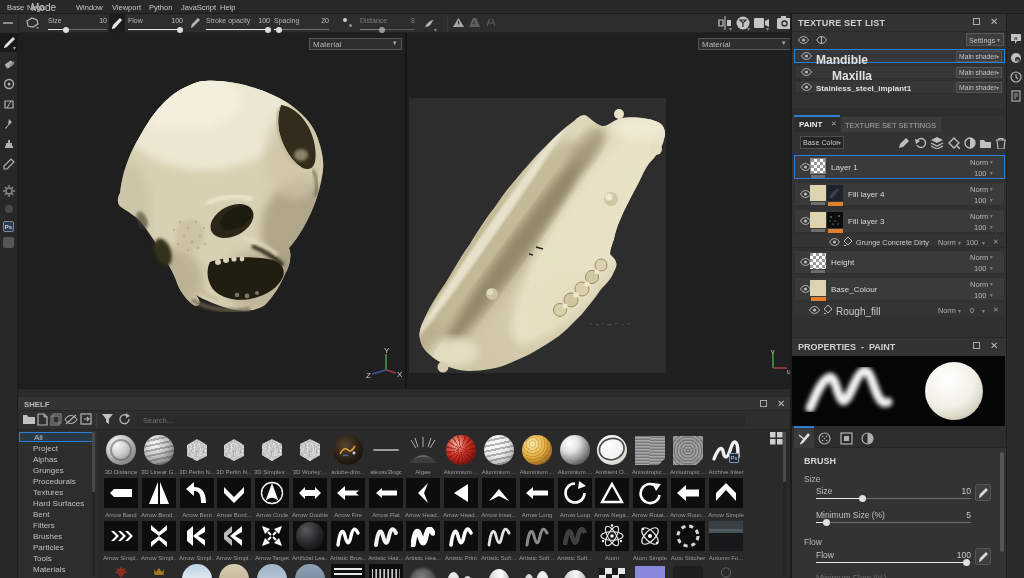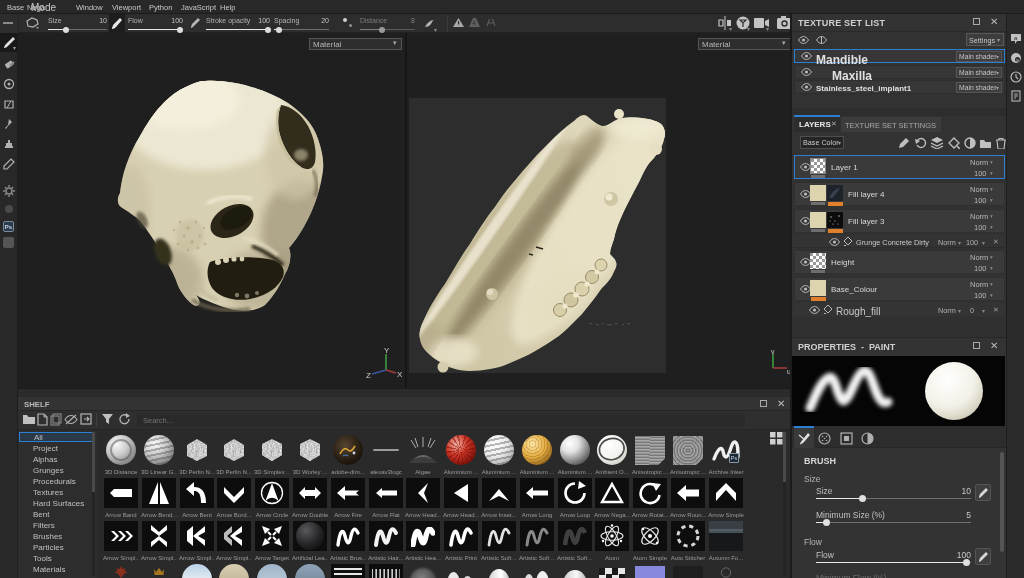--- a/index.html
+++ b/index.html
@@ -334,21 +334,21 @@
         <circle cx="5.5" cy="4" r="1.6" fill="#b9b9b9"></circle>
       </svg>
     </div>
 <div class="abs" style="left:816px;top:83.5px;color:#e0e0e0;font-size:8px;font-weight:bold;">Stainless_steel_implant1</div>
 <div class="abs" style="left:956px;top:82px;width:46px;height:11px;background:#3e3e3e;border:1px solid #555;"></div>
 <div class="abs" style="left:959px;top:84px;color:#c4c4c4;font-size:6.8px;line-height:7px;">Main shader</div>
 <div class="abs" style="left:996px;top:84px;color:#999;font-size:6px;">▾</div>
 <div class="abs" style="left:792px;top:108px;width:214px;height:8px;background:#2d2d2d;"></div>
 <div class="abs" style="left:794px;top:115px;width:46px;height:2px;background:#2d7fd1;"></div>
 <div class="abs" style="left:794px;top:117px;width:46px;height:15px;background:#2d2d2d;"></div>
-<div class="abs" style="left:799px;top:120px;color:#e8e8e8;font-size:8px;font-weight:bold;">LAYERS</div>
+<div class="abs" style="left:799px;top:120px;color:#e8e8e8;font-size:8px;font-weight:bold;">PAINT</div>
 <div class="abs" style="left:831px;top:120px;color:#aaa;font-size:7px;">✕</div>
 <div class="abs" style="left:841px;top:117px;width:100px;height:15px;background:#3c3c3c;"></div>
 <div class="abs" style="left:845px;top:121px;color:#a8a8a8;font-size:7.5px;">TEXTURE SET SETTINGS</div>
 <div class="abs" style="left:792px;top:132px;width:214px;height:21px;background:#333333;"></div>
 <div class="abs" style="left:800px;top:136px;width:44px;height:13px;background:#252525;border:1px solid #4e4e4e;"></div>
 <div class="abs" style="left:803px;top:139px;color:#c8c8c8;font-size:7.2px;line-height:8px;">Base Color</div>
 <div class="abs" style="left:838px;top:139px;color:#999;font-size:6px;">▾</div>
 <svg class="abs" style="left:898px;top:137px" width="12" height="12" viewBox="0 0 12 12">
       <path d="M8 1 L11 4 L5 10 L1 11 L2 7 Z" fill="#c0c0c0"></path>
     </svg>

